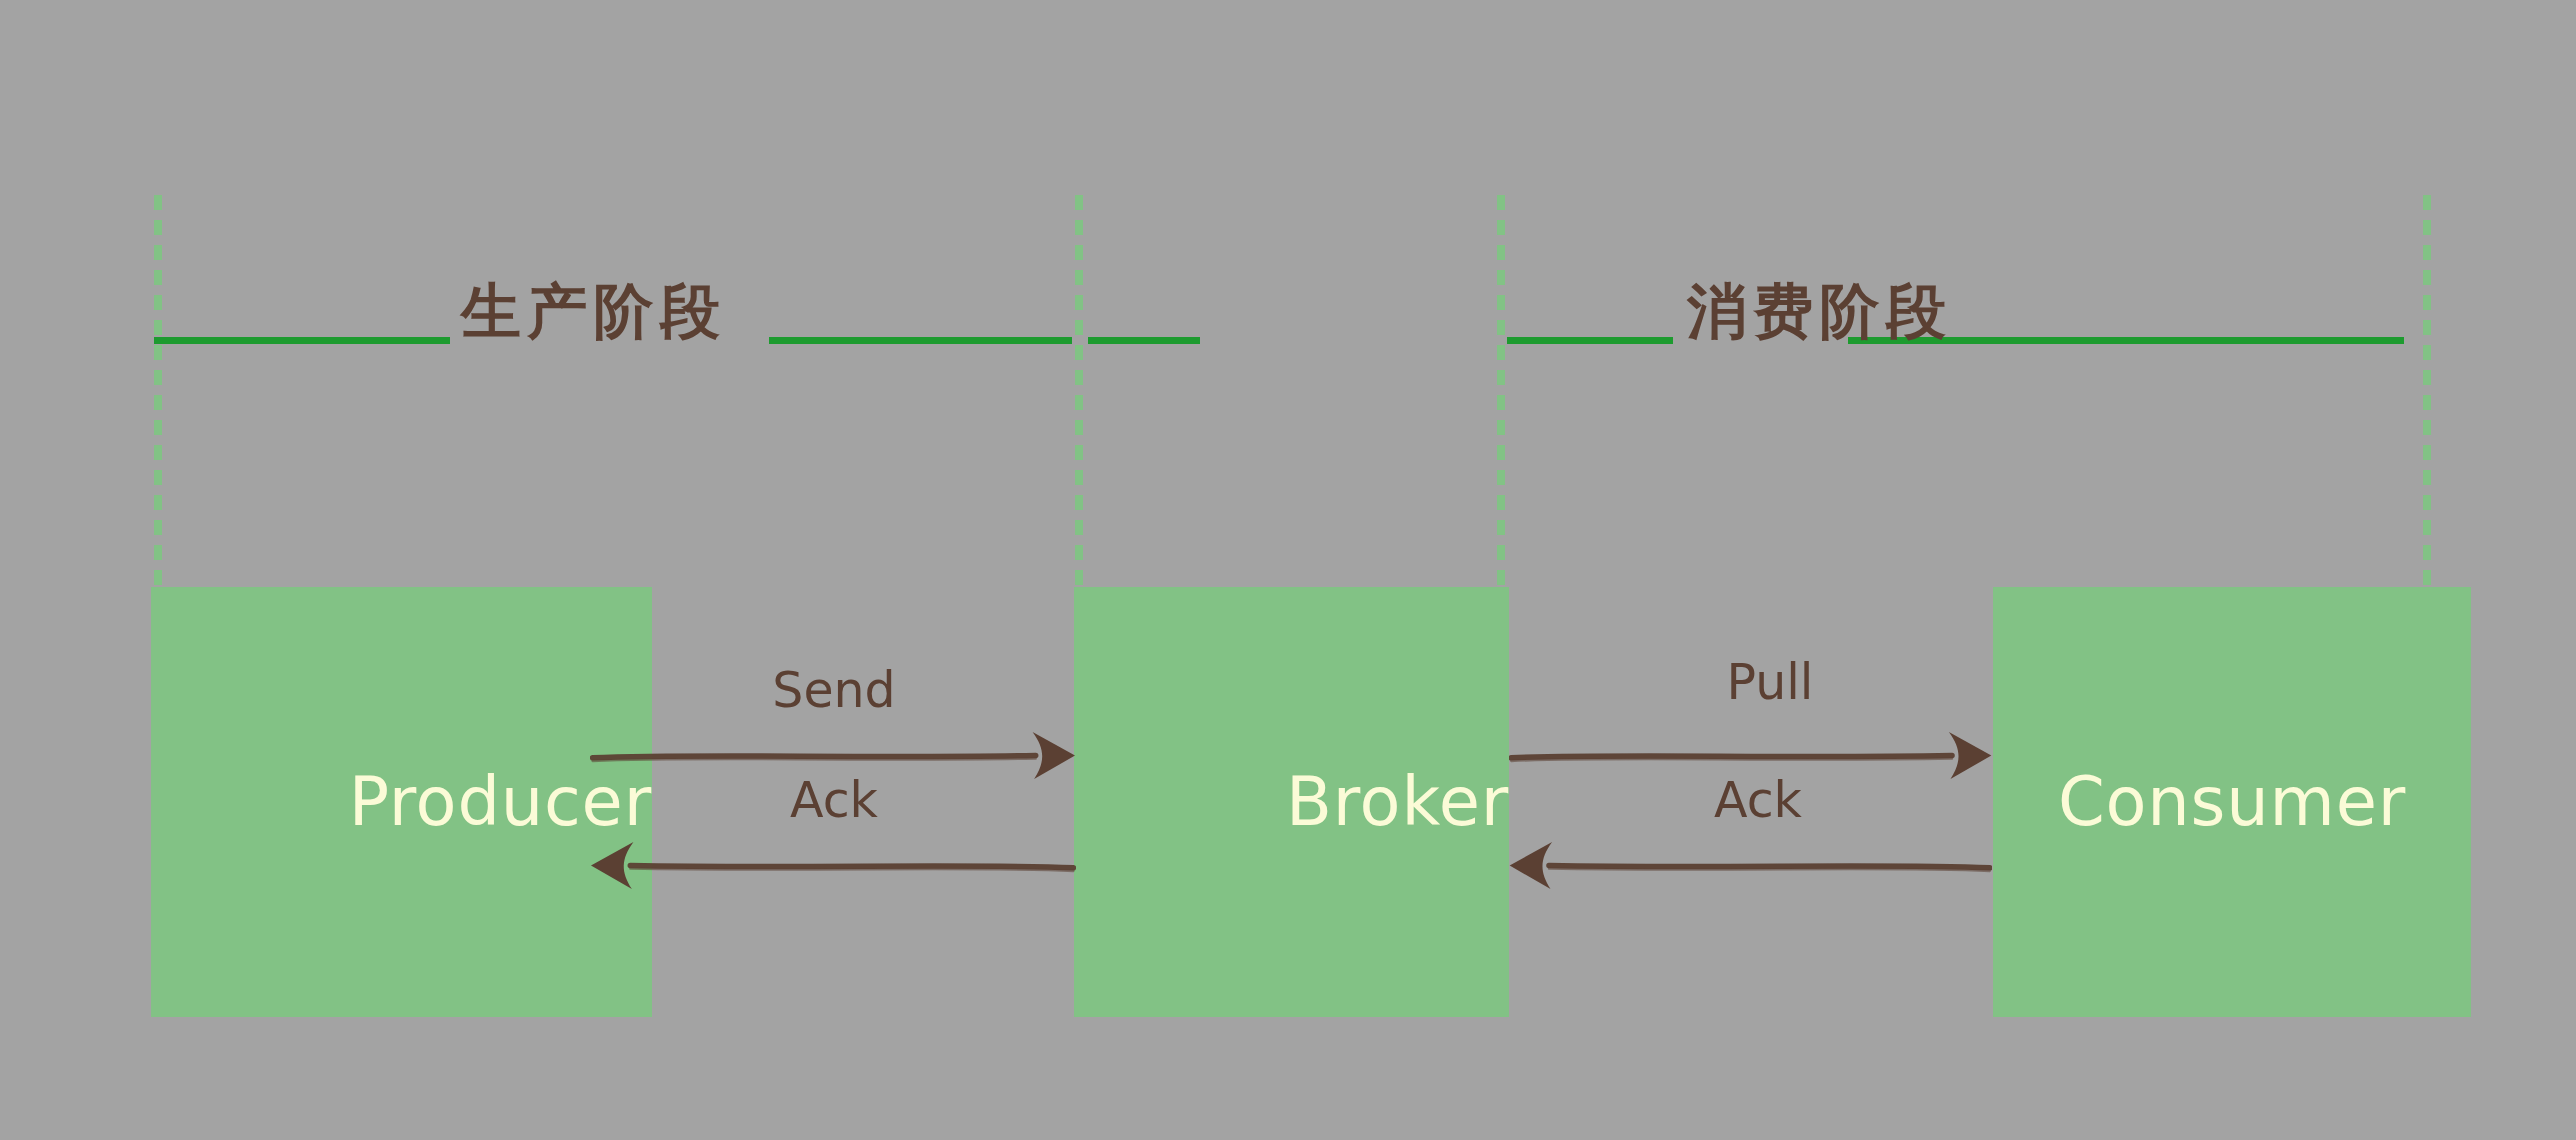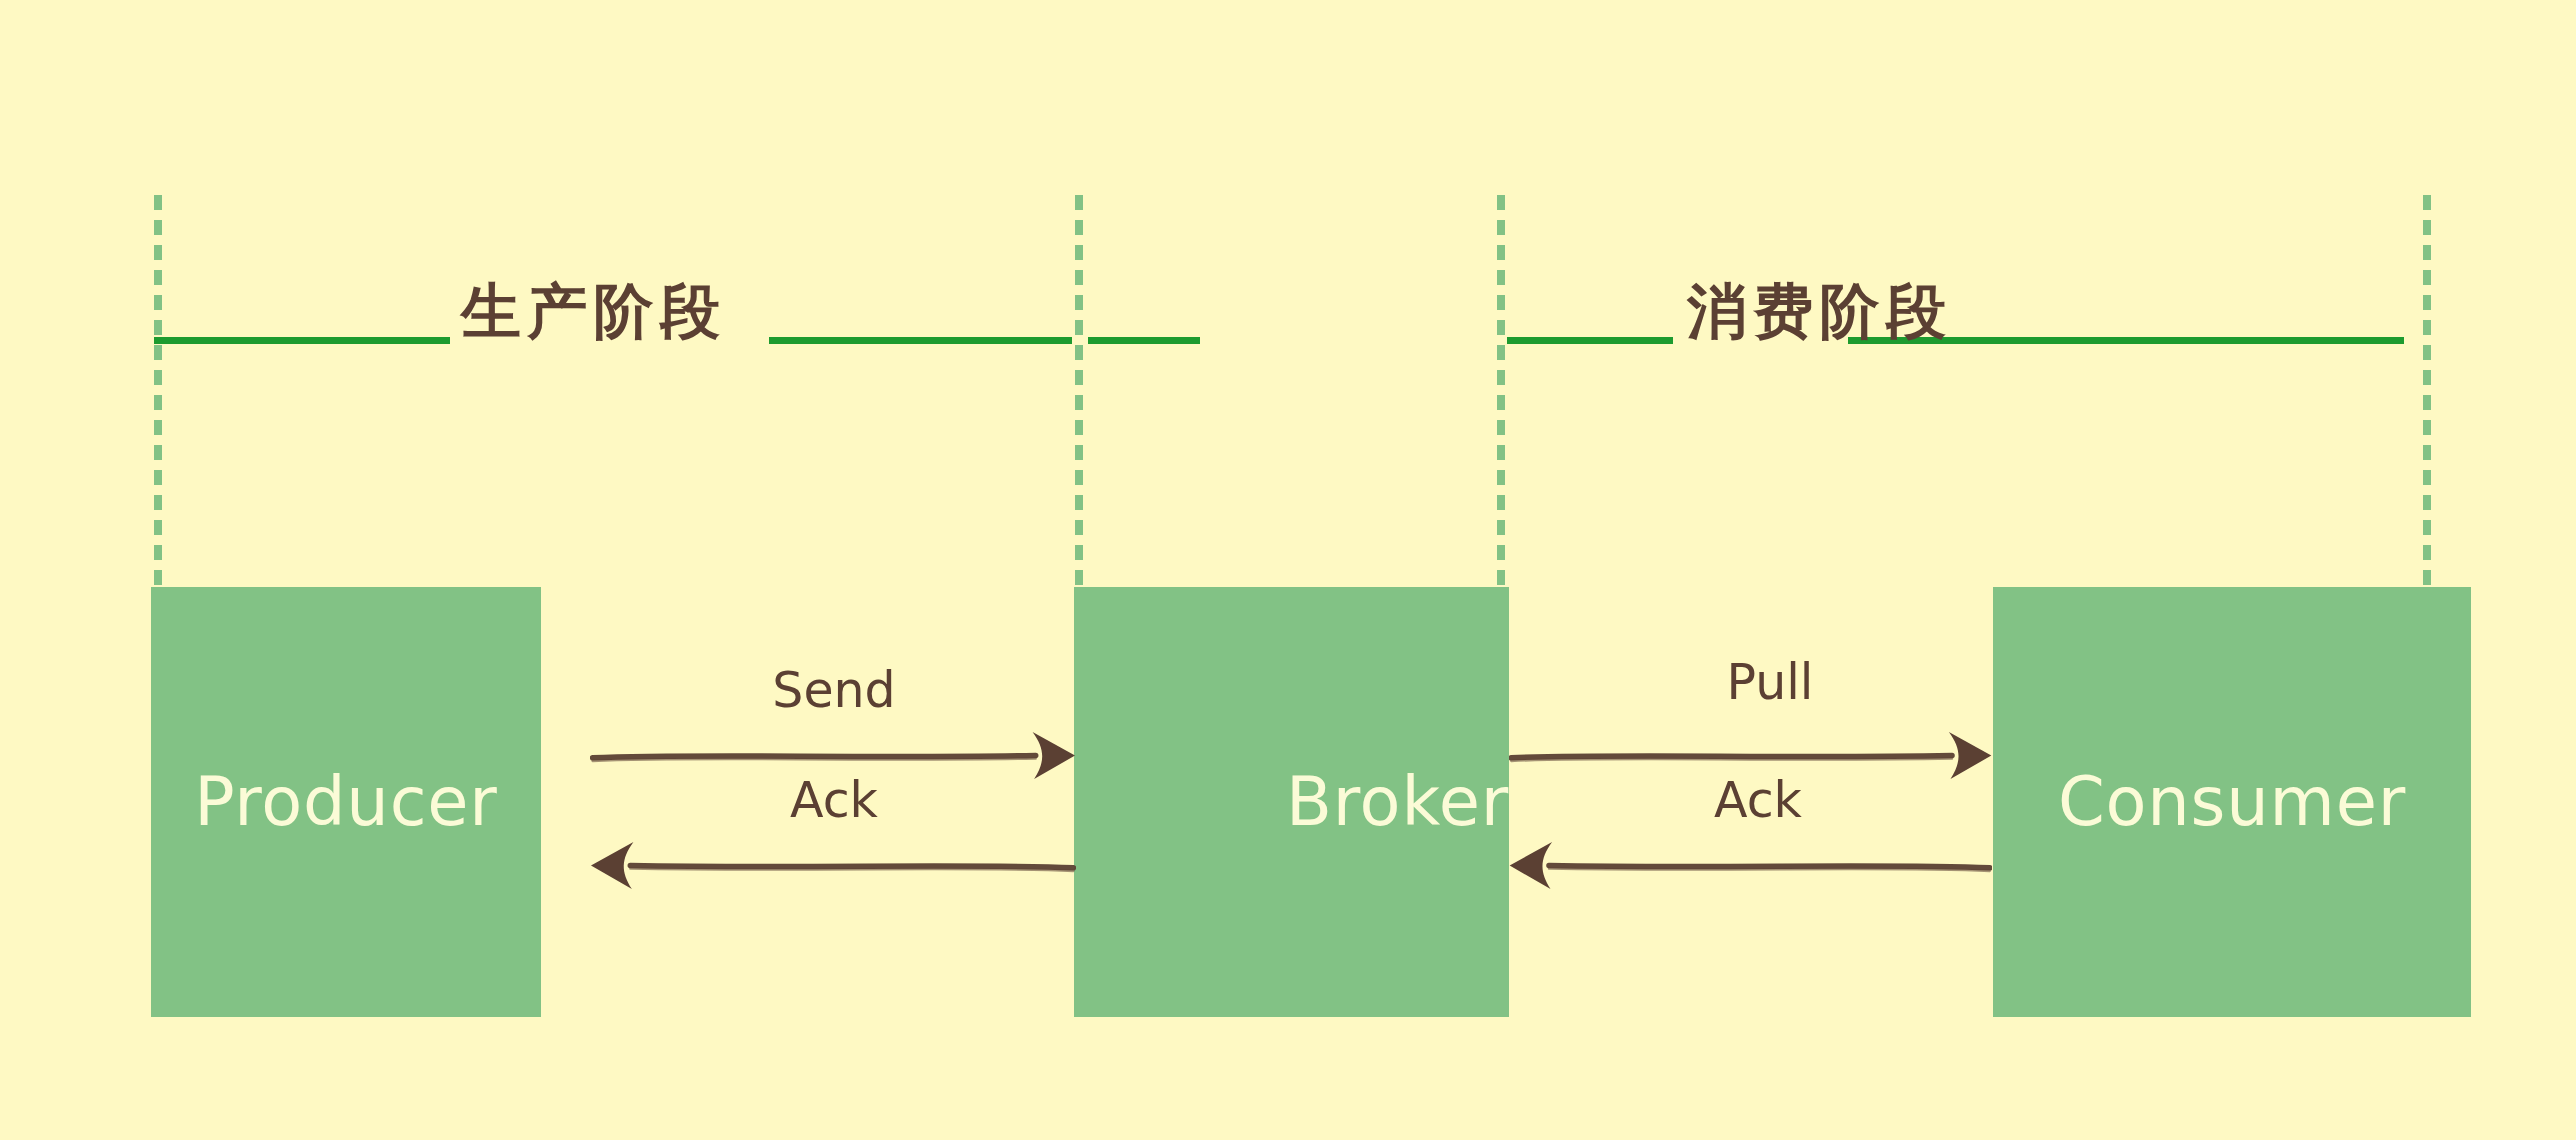--- a/index.html
+++ b/index.html
@@ -7,21 +7,21 @@
     padding: 0;
     background: #ffffff;
   }
   body {
     font-family: "DejaVu Sans", sans-serif;
   }
   #canvas {
     position: relative;
     width: 2576px;
     height: 1141px;
-    background: #fef9c3;
+    background: #a3a3a3;
     overflow: hidden;
   }
 
   
   .lifeline {
     position: absolute;
     width: 8px;
     top: 195px;
     height: 821px;
     background-image: linear-gradient(
@@ -106,21 +106,21 @@
 
   <div class="phase-rule" id="pr0" style="left: 154px; width: 296px;"></div>
   <div class="phase-rule" id="pr1" style="left: 769px; width: 303px;"></div>
   <div class="phase-rule" id="pr2" style="left: 1088px; width: 112px;"></div>
   <div class="phase-rule" id="pr3" style="left: 1507px; width: 166px;"></div>
   <div class="phase-rule" id="pr4" style="left: 1848px; width: 556px;"></div>
 
   <div class="phase-label" id="ph0" style="left: 461px;">生产阶段</div>
   <div class="phase-label" id="ph2" style="left: 1687px;">消费阶段</div>
 
-  <div class="node-box" id="nb0" style="left: 151px; width: 390px;">
+  <div class="node-box" id="nb0" style="left: 151px; width: 501px; justify-content: flex-end;">
     <span class="node-label">Producer</span>
   </div>
   <div class="node-box" id="nb1" style="left: 1074px; width: 435px; justify-content: flex-end;">
     <span class="node-label">Broker</span>
   </div>
   <div class="node-box" id="nb2" style="left: 1993px; width: 478px;">
     <span class="node-label">Consumer</span>
   </div>
 
   <div class="msg" id="mg0" style="left: 590px; top: 728px;">

